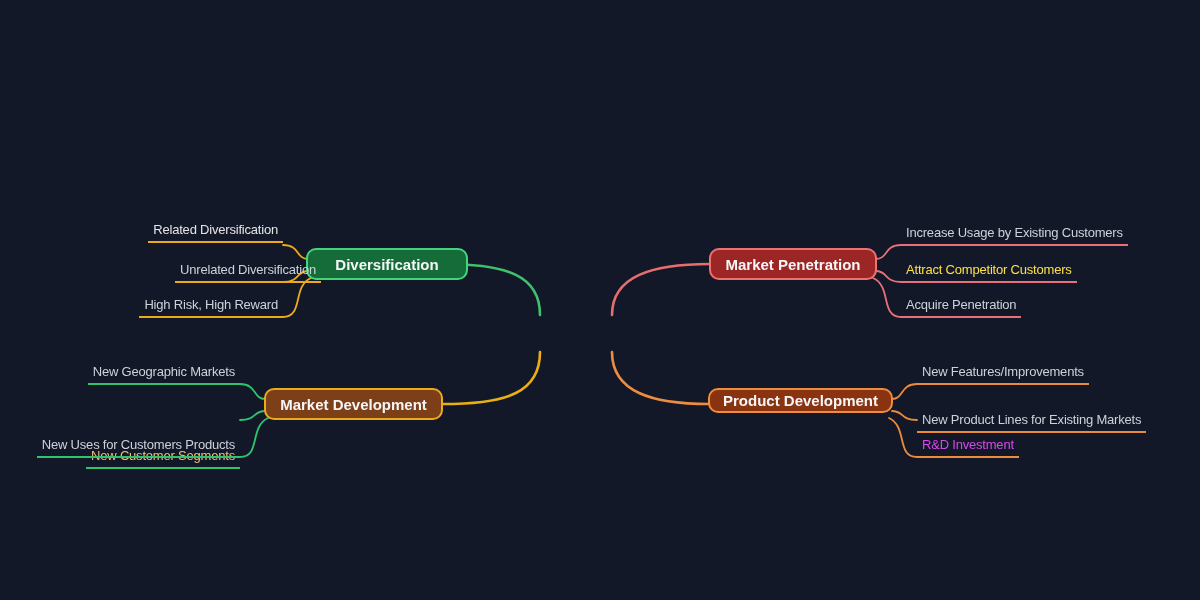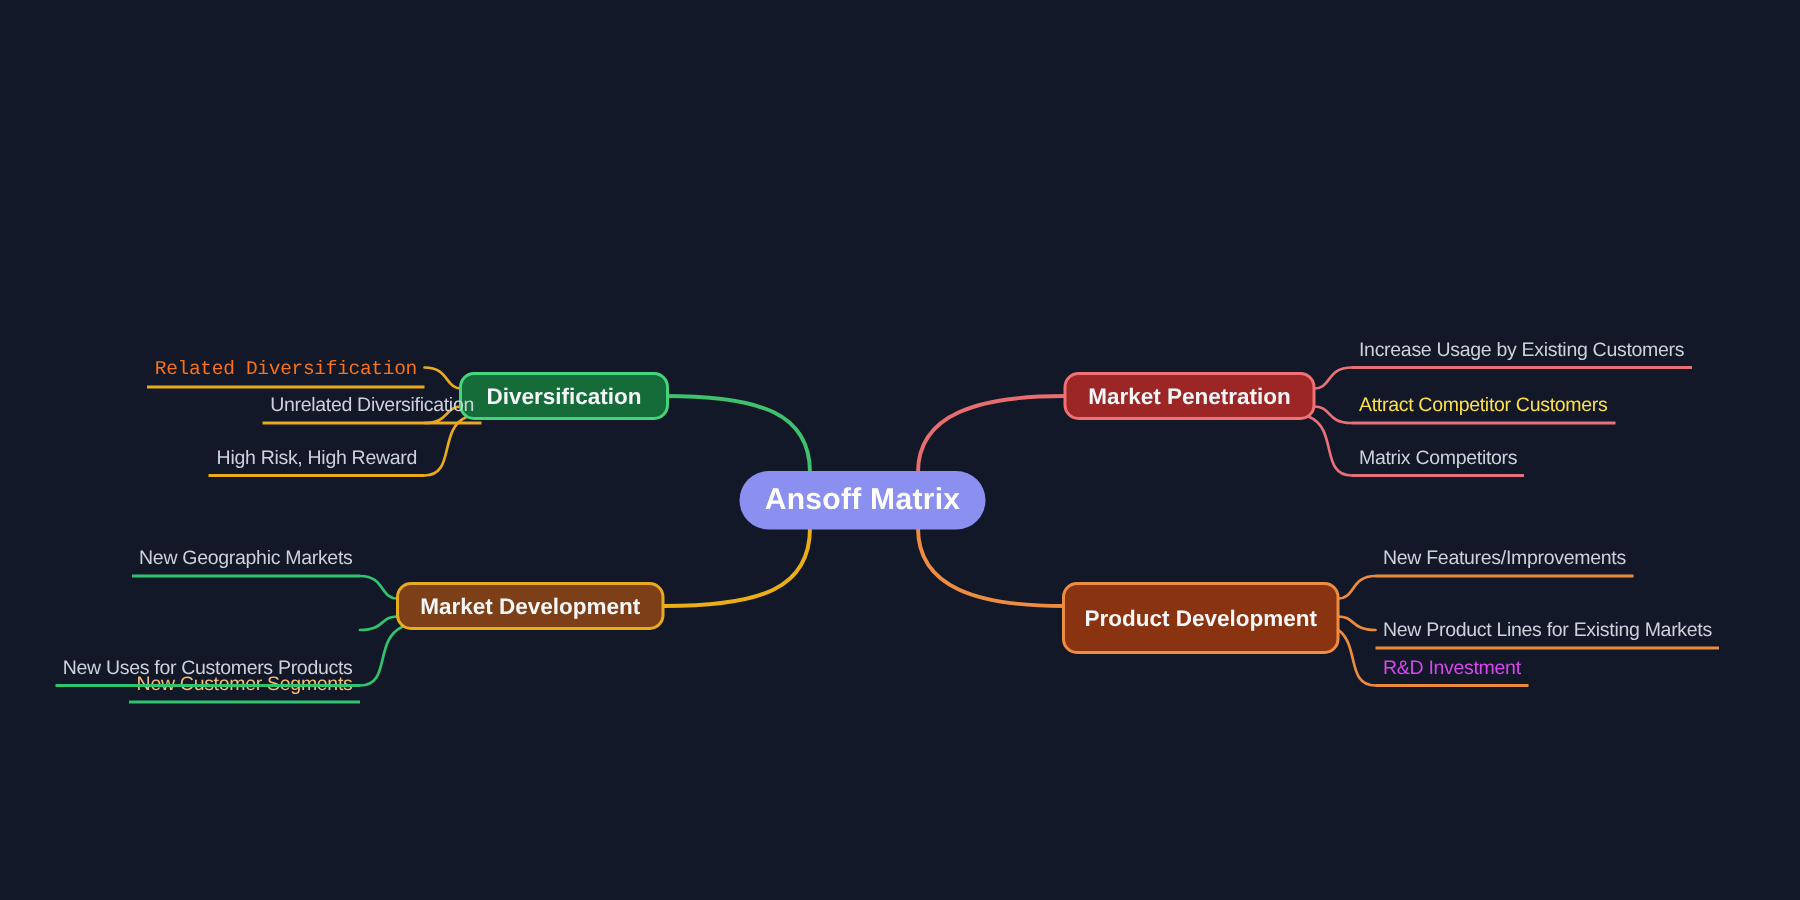--- a/index.html
+++ b/index.html
@@ -77,55 +77,52 @@
 
     <path class="leafcurve" d="M265,399 C253,399 257,384 240,384" stroke="#2fc36e"></path>
     <path class="leafcurve" d="M265,411 C253,411 257,420 240,420" stroke="#2fc36e"></path>
     <path class="leafcurve" d="M268,418 C249,427 261,457 240,457" stroke="#2fc36e"></path>
 
     <path class="leafcurve" d="M892,399 C904,399 900,384 917,384" stroke="#ec8b3b"></path>
     <path class="leafcurve" d="M892,411 C904,411 900,420 917,420" stroke="#ec8b3b"></path>
     <path class="leafcurve" d="M889,418 C908,427 896,457 917,457" stroke="#ec8b3b"></path>
   </svg>
 
-  <div class="node root" style="left: 493px; top: 314px; width: 164px; height: 39px; background-color: rgb(138, 143, 240); color: rgb(255, 255, 255);">
-    <span>Ansoff Matrix</span>
-  </div>
 
-  <div class="node branch" style="left: 306px; top: 248px; width: 140px; height: 32px; background-color: rgb(22, 108, 56); border-color: rgb(66, 213, 124); color: rgb(245, 246, 248);">
+  <div class="node branch" style="left: 306px; top: 248px; width: 162px; height: 32px; background-color: rgb(22, 108, 56); border-color: rgb(66, 213, 124); color: rgb(245, 246, 248);">
     <span>Diversification</span>
   </div>
   <div class="node branch" style="left: 264px; top: 388px; width: 179px; height: 32px; background-color: rgb(125, 63, 24); border-color: rgb(232, 171, 30); color: rgb(245, 246, 248);">
     <span>Market Development</span>
   </div>
   <div class="node branch" style="left: 709px; top: 248px; width: 168px; height: 32px; background-color: rgb(156, 37, 37); border-color: rgb(239, 113, 115); color: rgb(245, 246, 248);">
     <span>Market Penetration</span>
   </div>
-  <div class="node branch" style="left: 708px; top: 388px; width: 185px; height: 48px; background-color: rgb(138, 51, 17); border-color: rgb(238, 141, 64); color: rgb(245, 246, 248);">
+  <div class="node branch" style="left: 708px; top: 388px; width: 185px; height: 25px; background-color: rgb(138, 51, 17); border-color: rgb(238, 141, 64); color: rgb(245, 246, 248);">
     <span>Product Development</span>
   </div>
 
-  <div class="leaf align-right" style="right: 917px; top: 238px; border-bottom-color: rgb(234, 170, 28); color: #f97316; font-family: Liberation Mono, monospace;">
+  <div class="leaf align-right" style="right: 917px; top: 222px; border-bottom-color: rgb(234, 170, 28); color: #e5e5e5;">
     <span>Related Diversification</span>
   </div>
   <div class="leaf align-right" style="right: 879px; top: 262px; border-bottom-color: rgb(234, 170, 28); color: rgb(205, 210, 217);">
     <span>Unrelated Diversification</span>
   </div>
   <div class="leaf align-right" style="right: 917px; top: 297px; border-bottom-color: rgb(234, 170, 28); color: rgb(205, 210, 217); margin-left: 21px;">
     <span>High Risk, High Reward</span>
   </div>
 
   <div class="leaf" style="left: 901px; top: 225px; border-bottom-color: rgb(232, 112, 122); color: rgb(205, 210, 217);">
     <span>Increase Usage by Existing Customers</span>
   </div>
   <div class="leaf" style="left: 901px; top: 262px; border-bottom-color: rgb(232, 112, 122); color: #fde047;">
     <span>Attract Competitor Customers</span>
   </div>
   <div class="leaf" style="left: 901px; top: 297px; border-bottom-color: rgb(232, 112, 122); color: rgb(205, 210, 217);">
-    <span>Matrix Competitors</span>
+    <span>Acquire Penetration</span>
   </div>
 
   <div class="leaf align-right" style="right: 960px; top: 364px; border-bottom-color: rgb(47, 195, 110); color: rgb(205, 210, 217);">
     <span>New Geographic Markets</span>
   </div>
   <div class="leaf align-right" style="right: 960px; top: 400px; border-bottom-color: rgb(47, 195, 110); color: #fdba74; margin-top: 48px;">
     <span>New Customer Segments</span>
   </div>
   <div class="leaf align-right" style="right: 960px; top: 437px; border-bottom-color: rgb(47, 195, 110); color: rgb(205, 210, 217);">
     <span>New Uses for Customers Products</span>

